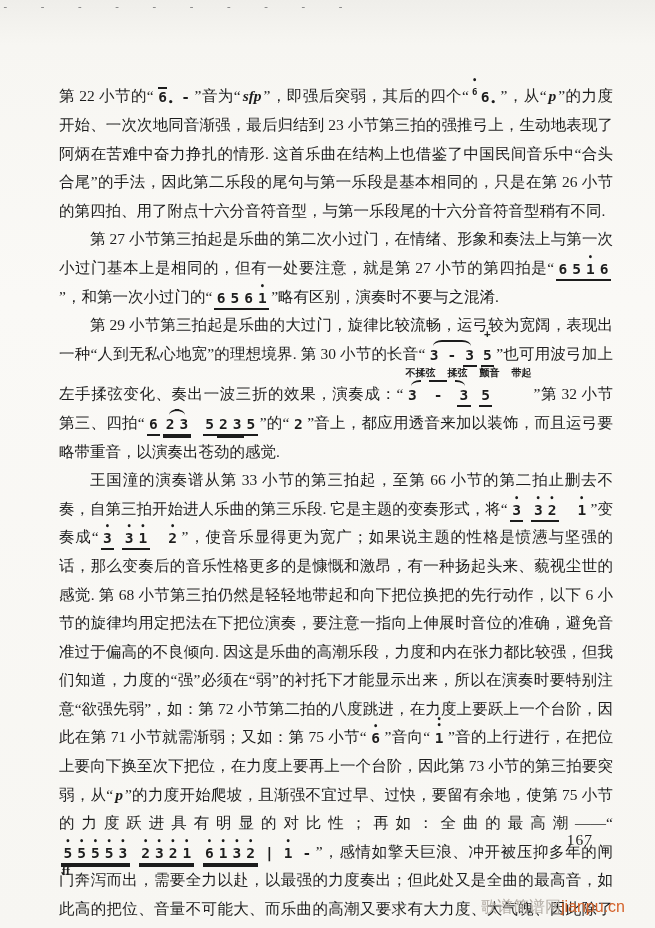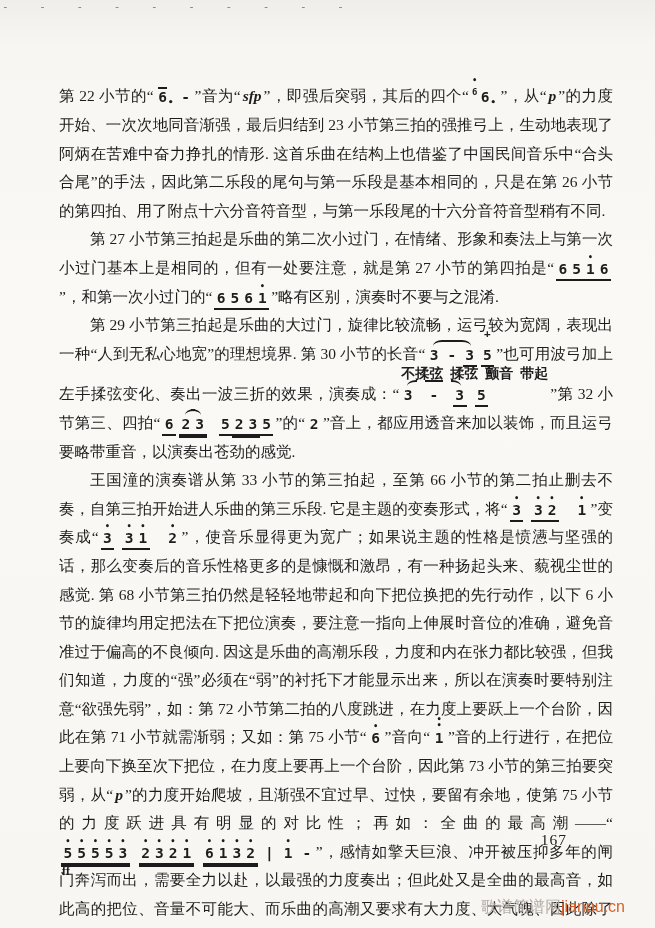--- a/index.html
+++ b/index.html
@@ -8,43 +8,43 @@
         font-family:"Liberation Serif","DejaVu Serif",serif;color:#1c1c1c;}
   .top-dashes{position:absolute;top:0px;left:2px;width:300px;color:#7d7d7d;
         font-size:11px;letter-spacing:12px;white-space:nowrap;font-family:"DejaVu Sans Mono",monospace;}
   .content{position:absolute;left:59px;right:42px;top:82px;
         font-size:15.5px;line-height:28.6px;text-align:justify;color:#1d1d1d;}
   .para{margin:0;text-indent:2em;}
   .para.no-indent{text-indent:0;}
   i.dyn{font-family:Liberation Serif, serif;font-weight:600;padding:0 2px;}
   
   .notation{display:inline-block;text-indent:0;vertical-align:baseline;margin:0 2px;}
-  .n-labels{display:block;font-size:14px;font-weight:700;line-height:12px;
-        font-family:Liberation Serif, serif;white-space:pre;}
+  .n-labels{display:block;font-size:10px;font-weight:700;line-height:12px;
+        font-family:Liberation Mono, monospace;white-space:pre;}
   .n-row{display:inline-block;white-space:nowrap;}
   .note{position:relative;display:inline-block;font-family:"DejaVu Sans Mono","DejaVu Sans",monospace;
         font-weight:700;font-size:14.5px;line-height:17px;padding:0 2.5px;vertical-align:-1px;}
   .note.u1{border-bottom:2px solid #1c1c1c;padding-bottom:1px;}
   .note.u2::before{content:"";position:absolute;left:0;right:0;bottom:-4px;border-bottom:2px solid #1c1c1c;}
   .note.ov .ch{border-top:2px solid #1c1c1c;}
   .note.g{font-size:9px;vertical-align:6px;padding:0 1px;}
   .da{position:absolute;left:0;right:0;bottom:100%;margin-bottom:0;text-align:center;
         font-size:8px;line-height:6px;white-space:pre;}
   .ad{font-size:9px;vertical-align:-3px;margin-left:1px;}
   .plus{position:absolute;bottom:100%;margin-bottom:8px;left:0;right:0;text-align:center;
         font-size:11px;line-height:10px;font-weight:700;}
   .sub{position:absolute;top:100%;margin-top:3px;left:1px;font-weight:700;
         font-size:12px;line-height:10px;font-family:"Liberation Serif",serif;}
   .a-s::after{content:"";position:absolute;left:40%;right:-2px;top:-7px;height:5px;
         border-top:2px solid #1c1c1c;border-top-left-radius:9px 6px;}
   .a-m::after{content:"";position:absolute;left:-2px;right:-2px;top:-7px;height:5px;border-top:2px solid #1c1c1c;}
   .a-e::after{content:"";position:absolute;left:-2px;right:40%;top:-7px;height:5px;
         border-top:2px solid #1c1c1c;border-top-right-radius:9px 6px;}
   
-  .page-number{position:absolute;top:831px;right:88px;font-size:15.5px;letter-spacing:1px;color:#1d1d1d;}
+  .page-number{position:absolute;top:831px;right:62px;font-size:15.5px;letter-spacing:1px;color:#1d1d1d;}
   .watermark{position:absolute;bottom:10px;right:30px;font-size:16px;
         font-family:"Liberation Sans","DejaVu Sans",sans-serif;}
   .wm-site{color:#b3ada5;margin-right:0;}
   .wm-domain{color:#d4622a;margin-top:32px;}
 </style>
 </head>
 <body>
 
 <div class="page">
   <div class="top-dashes">- - - - - - - - - -</div>

